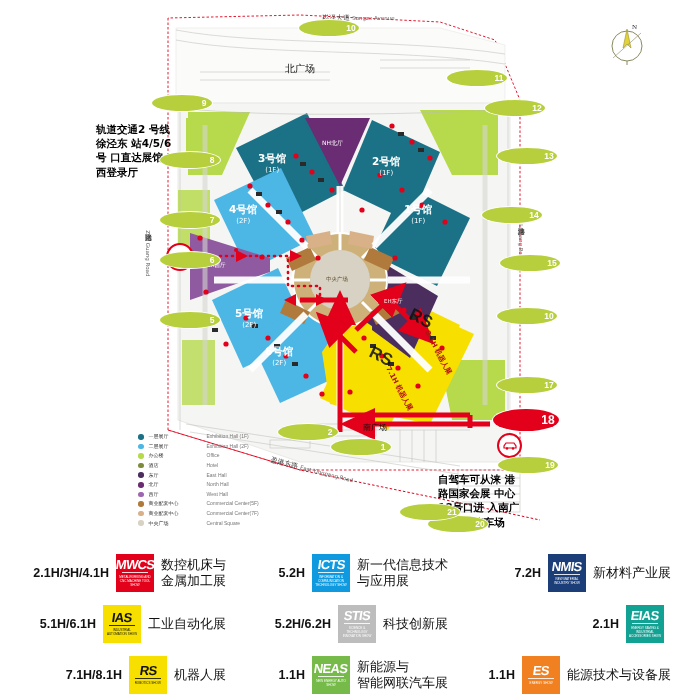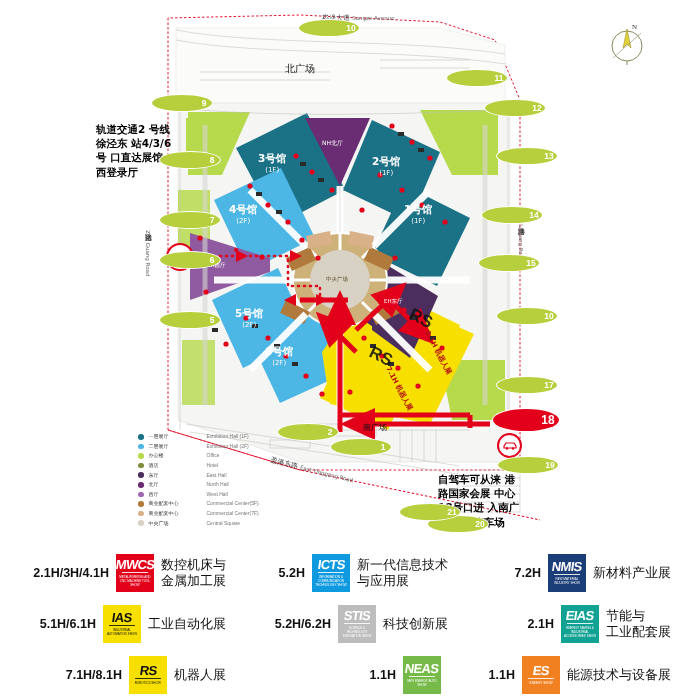--- a/index.html
+++ b/index.html
@@ -310,21 +310,21 @@
     </div>
     <div class="road-lbl" style="left:516px;top:222px;writing-mode:vertical-rl;text-orientation:mixed;">
       <span class="lbl-cn">涞港路</span> <span class="en">Laigang Road</span>
     </div>
     <div class="road-lbl" style="left:272px;top:455px;transform:rotate(14deg);transform-origin:left top;">
       <span class="lbl-cn">盈港东路</span> <span class="en">East Yinggang Road</span>
     </div>
 
     <div class="info-box" style="left:96px;top:122px;width:76px;">轨道交通2
 号线徐泾东
-站4/3/6号
+站4/5/6号
 口直达展馆
 西登录厅</div>
     <div class="info-box" style="left:438px;top:472px;width:86px;">自驾车可从涞
 港路国家会展
 中心18号口进
 入南广场指定
 停车场</div>
 
     <div class="hall-name" style="left:258px;top:152px;">
       <span class="n lbl-cn">3号馆</span>
@@ -365,21 +365,21 @@
     <div class="gate" style="left:152px;top:95px;">9</div>
     <div class="gate" style="left:160px;top:152px;">8</div>
     <div class="gate" style="left:160px;top:212px;">7</div>
     <div class="gate" style="left:160px;top:252px;">6</div>
     <div class="gate" style="left:160px;top:312px;">5</div>
     <div class="gate" style="left:299px;top:20px;">10</div>
     <div class="gate" style="left:447px;top:70px;">11</div>
     <div class="gate" style="left:485px;top:100px;">12</div>
     <div class="gate" style="left:497px;top:148px;">13</div>
     <div class="gate" style="left:482px;top:207px;">14</div>
-    <div class="gate" style="left:479px;top:255px;">15</div>
+    <div class="gate" style="left:500px;top:255px;">15</div>
     <div class="gate" style="left:497px;top:308px;">10</div>
     <div class="gate" style="left:497px;top:367px;margin-top:10px;">17</div>
     <div class="gate" style="left:498px;top:457px;">19</div>
     <div class="gate" style="left:428px;top:516px;">20</div>
     <div class="gate" style="left:400px;top:504px;">21</div>
     <div class="gate" style="left:271px;top:16px;width:0;height:0;opacity:0"></div>
     <div class="gate" style="left:331px;top:439px;">1</div>
     <div class="gate" style="left:278px;top:424px;">2</div>
     <div class="gate" style="left:249px;top:410px;opacity:0;">3</div>
     <div class="gate red" style="left:493px;top:409px;">18</div>
@@ -503,22 +503,20 @@
 
       <div class="fcell c1">
         <span class="fhalls">2.1H</span>
         <span class="flogo" style="background:#12a294;color:#fff">
           <span class="m">EIAS</span>
             <span class="bar"></span>
           <span class="s">ENERGY SAVING &amp;
 INDUSTRIAL ACCESSORIES
 SHOW</span>
         </span>
-        <span class="fname">节能与
-工业配套展</span>
       </div>
 
       <div class="fcell c1">
         <span class="fhalls">7.1H/8.1H</span>
         <span class="flogo" style="background:#f7e000;color:#111">
           <span class="m">RS</span>
             <span class="bar"></span>
           <span class="s">ROBOTICS
 SHOW</span>
         </span>
@@ -526,20 +524,22 @@
       </div>
 
       <div class="fcell c1">
         <span class="fhalls">1.1H</span>
         <span class="flogo" style="background:#76bb4a;color:#fff">
           <span class="m">NEAS</span>
             <span class="bar"></span>
           <span class="s">NEW ENERGY
 AUTO SHOW</span>
         </span>
+        <span class="fname">新能源与
+智能网联汽车展</span>
       </div>
 
       <div class="fcell c1">
         <span class="fhalls">1.1H</span>
         <span class="flogo" style="background:#f08020;color:#fff">
           <span class="m">ES</span>
             <span class="bar"></span>
           <span class="s">ENERGY
 SHOW</span>
         </span>

